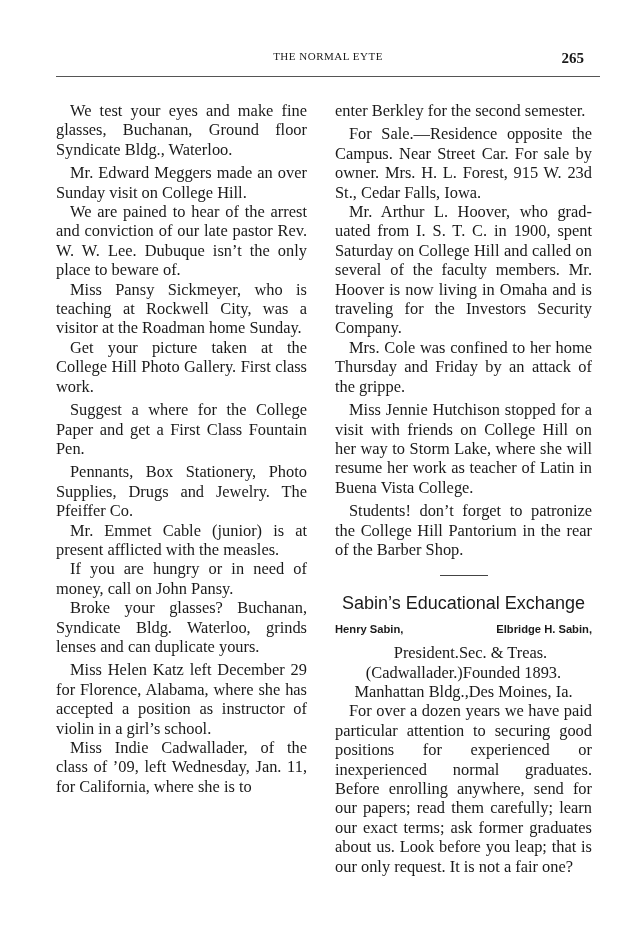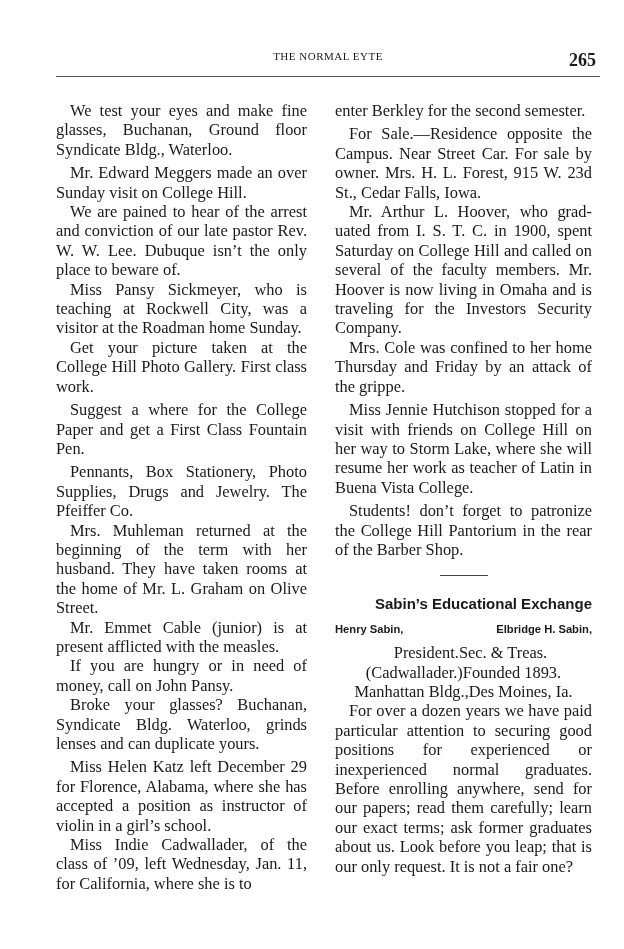--- a/index.html
+++ b/index.html
@@ -9,22 +9,22 @@
     color: #1a1a1a;
   }
   .running-head {
     position: absolute; top: 48px; left: 56px; width: 544px; height: 24px;
   }
   .running-title {
     position: absolute; left: 0; right: 0; top: 2px; text-align: center;
     font-family: "Liberation Serif", serif; font-size: 11px; letter-spacing: 0.5px;
   }
   .page-number {
-    position: absolute; right: 4px; top: 2px;
-    font-family: "Liberation Serif", serif; font-weight: bold; font-size: 18px;
+    position: absolute; right: 16px; top: 2px;
+    font-family: "Liberation Serif", serif; font-weight: bold; font-size: 15px;
   }
   .head-rule {
     position: absolute; top: 76px; left: 56px; width: 544px; height: 0;
     border-top: 1.6px solid #555;
   }
   .column {
     position: absolute; top: 101px;
     font-family: "Liberation Serif", serif;
     font-size: 16.4px; line-height: 19.4px;
     text-align: justify;
@@ -32,21 +32,21 @@
   .col-left { left: 56px; width: 251px; }
   .col-right { left: 322px; width: 257px; margin-left: 13px; }
   .para { margin: 0 0 4px 0; text-indent: 14px; hyphens: manual; }
   .para.tight { margin-bottom: 0; }
   .para.noindent { text-indent: 0; }
   .short-rule {
     width: 48px; height: 0; border-top: 1.4px solid #444;
     margin: 16px auto 18px auto;
   }
   .ad-title {
-    text-align: right; font-weight: bold; font-size: 15px;
+    text-align: center; font-weight: normal; font-size: 18px;
     margin: 0 0 6px 0; font-family: "Liberation Sans", sans-serif;
   }
   .ad-names {
     display: flex; justify-content: space-between;
     font-weight: bold; font-size: 11.2px; margin: 0 0 4px 0;
     font-family: "Liberation Sans", sans-serif;
   }
   .ad-row {
     display: flex; justify-content: center; margin: 0;
   }
@@ -62,21 +62,20 @@
 <div class="head-rule"></div>
 
 <div class="column col-left">
   <p class="para">We test your eyes and make fine glasses, Buchanan, Ground floor Syndicate Bldg., Waterloo.</p>
   <p class="para tight">Mr. Edward Meggers made an over Sunday visit on College Hill.</p>
   <p class="para tight">We are pained to hear of the ar­rest and conviction of our late pas­tor Rev. W. W. Lee. Dubuque isn’t the only place to beware of.</p>
   <p class="para tight">Miss Pansy Sickmeyer, who is teaching at Rockwell City, was a visitor at the Roadman home Sun­day.</p>
   <p class="para">Get your picture taken at the College Hill Photo Gallery. First class work.</p>
   <p class="para">Suggest a where for the College Paper and get a First Class Foun­tain Pen.</p>
   <p class="para tight">Pennants, Box Stationery, Photo Supplies, Drugs and Jewelry. The Pfeiffer Co.</p>
-  <p class="para tight">Mrs. Muhleman returned at the beginning of the term with her husband. They have taken rooms at the home of Mr. L. Graham on Olive Street.</p>
   <p class="para tight">Mr. Emmet Cable (junior) is at present afflicted with the measles.</p>
   <p class="para tight">If you are hungry or in need of money, call on John Pansy.</p>
   <p class="para">Broke your glasses? Buchanan, Syndicate Bldg. Waterloo, grinds lenses and can duplicate yours.</p>
   <p class="para tight">Miss Helen Katz left December 29 for Florence, Alabama, where she has accepted a position as in­structor of violin in a girl’s school.</p>
   <p class="para tight">Miss Indie Cadwallader, of the class of ’09, left Wednesday, Jan. 11, for California, where she is to</p>
 </div>
 
 <div class="column col-right">
   <p class="para noindent">enter Berkley for the second sem­ester.</p>
   <p class="para tight">For Sale.—Residence opposite the Campus. Near Street Car. For sale by owner. Mrs. H. L. Forest, 915 W. 23d St., Cedar Falls, Iowa.</p>

